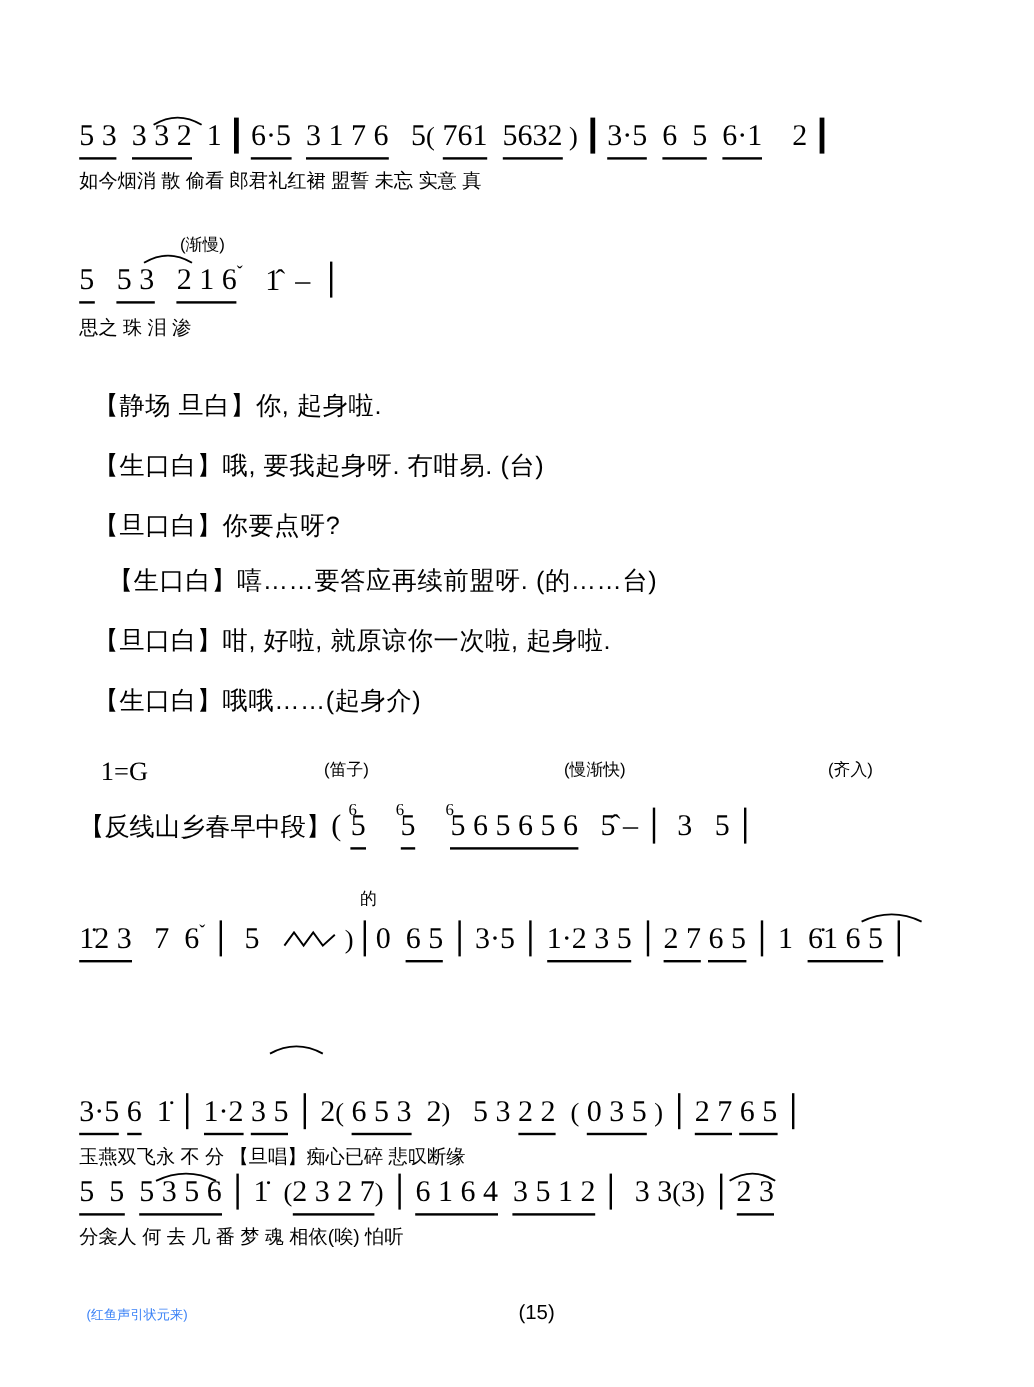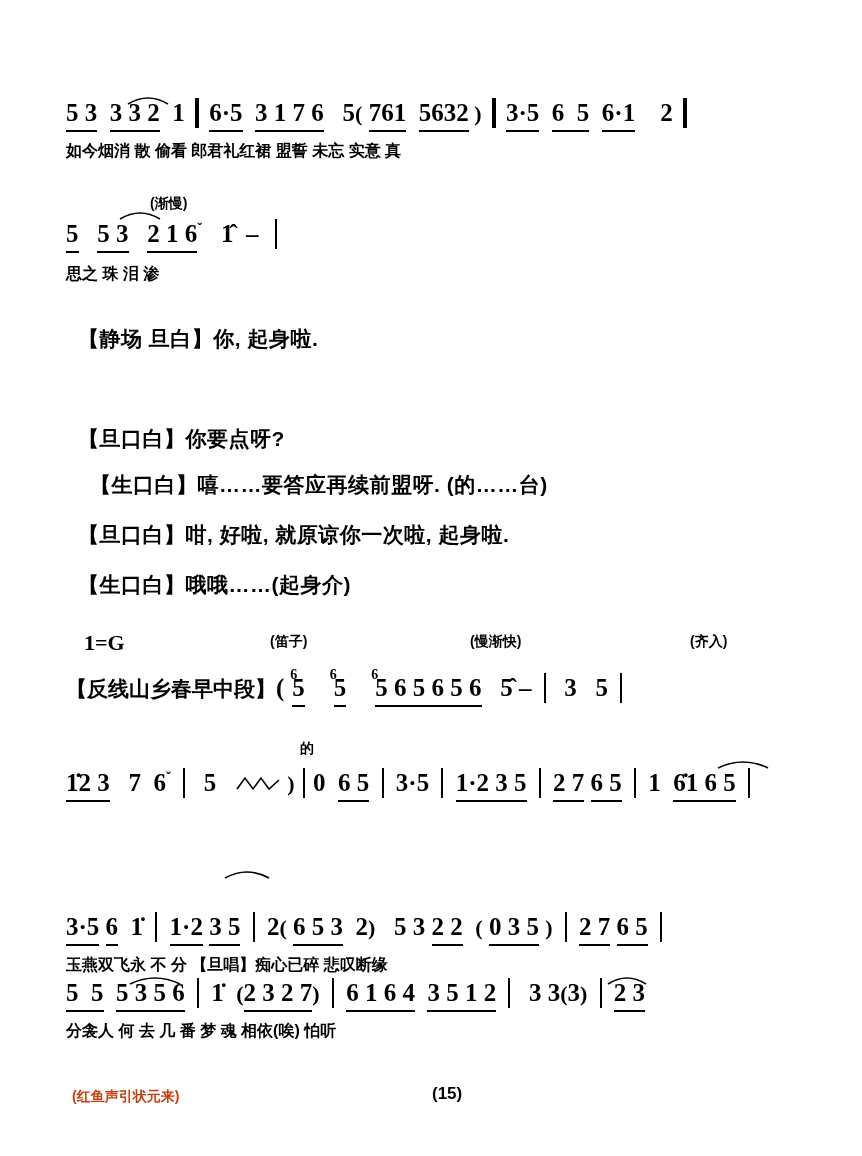--- a/index.html
+++ b/index.html
@@ -13,21 +13,20 @@
     position: relative;
     font-family: "Liberation Serif", "DejaVu Serif", serif;
     color: #000000;
     overflow: hidden;
   }
   .page {
     position: absolute;
     left: 0; top: 0;
     width: 862px;
     height: 1057px;
-    font-weight: bold;
   }
 
   
   .staff-row {
     position: absolute;
     white-space: nowrap;
   }
   .notes {
     font-family: "Liberation Serif", "DejaVu Serif", serif;
     font-size: 25px;
@@ -79,22 +78,22 @@
 
   .key-sig {
     position: absolute;
     font-family: "Liberation Serif", "DejaVu Serif", serif;
     font-size: 22px;
   }
 
   .footer-note {
     position: absolute;
     font-family: "Liberation Sans", "DejaVu Sans", sans-serif;
-    font-size: 14px;
-    color: #c2410c;
+    font-size: 11px;
+    color: #3b82f6;
   }
   .page-num {
     position: absolute;
     font-family: "Liberation Sans", "DejaVu Sans", sans-serif;
     font-size: 17px;
   }
   .annot {
     position: absolute;
     font-family: "Liberation Sans", "DejaVu Sans", sans-serif;
     font-size: 14px;
@@ -146,20 +145,23 @@
       <span class="bar" style="margin-left:10px;"></span>
     </div>
     <div class="lyrics" style="margin-top:8px;">思之   珠   泪   渗</div>
   </div>
   <svg class="slur" style="left:118px; top:207px;" width="46" height="14">
     <path d="M2,12 Q22,0 42,12" stroke="#000" stroke-width="1.6" fill="none"></path>
   </svg>
 
   <div class="dialogue" style="left:78px; top:325px;">
     <span>【静场  旦白】</span><span>你, 起身啦.</span>
+  </div>
+  <div class="dialogue" style="left:78px; top:375px;">
+    <span>【生口白】</span><span>哦, 要我起身呀. 冇咁易. (台)</span>
   </div>
   <div class="dialogue" style="left:78px; top:425px;">
     <span>【旦口白】</span><span>你要点呀?</span>
   </div>
   <div class="dialogue" style="left:90px; top:471px;">
     <span>【生口白】</span><span>嘻……要答应再续前盟呀. (的……台)</span>
   </div>
   <div class="dialogue" style="left:78px; top:521px;">
     <span>【旦口白】</span><span>咁, 好啦, 就原谅你一次啦, 起身啦.</span>
   </div>

